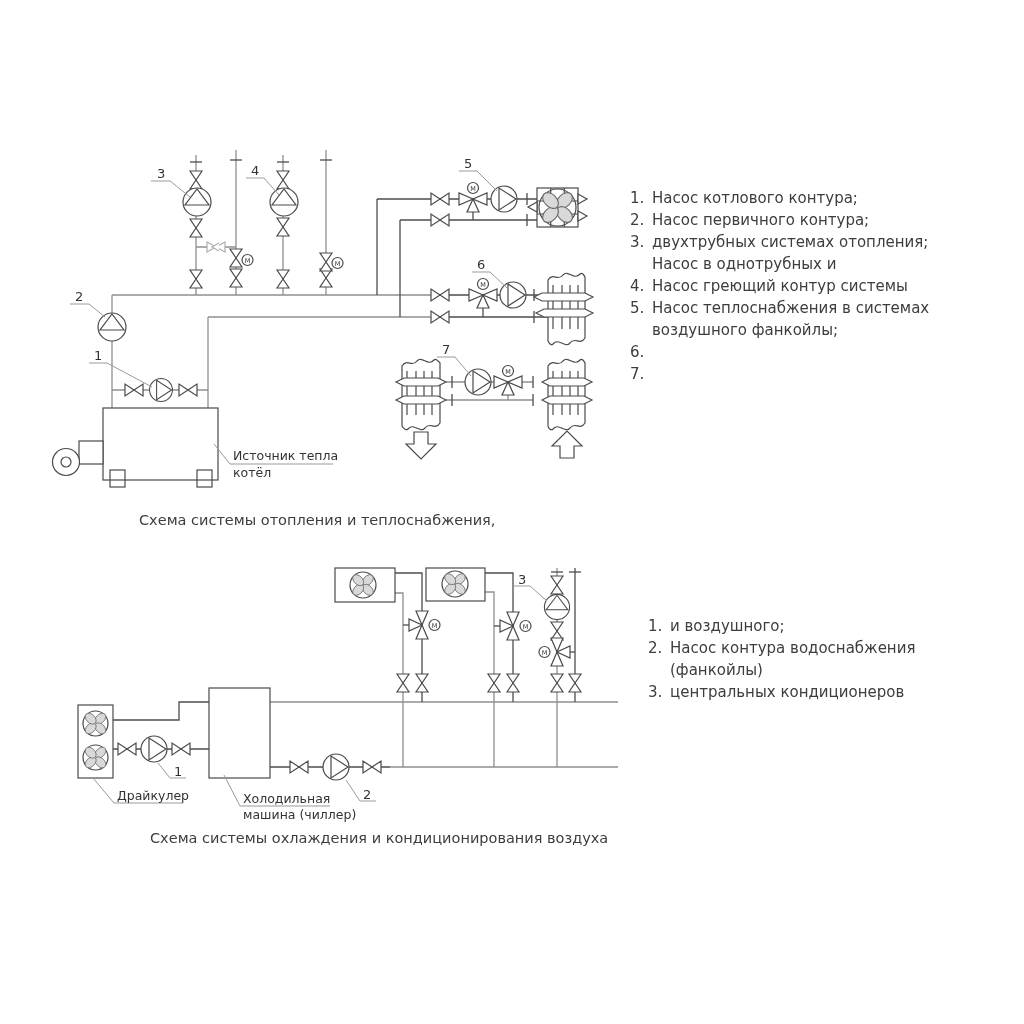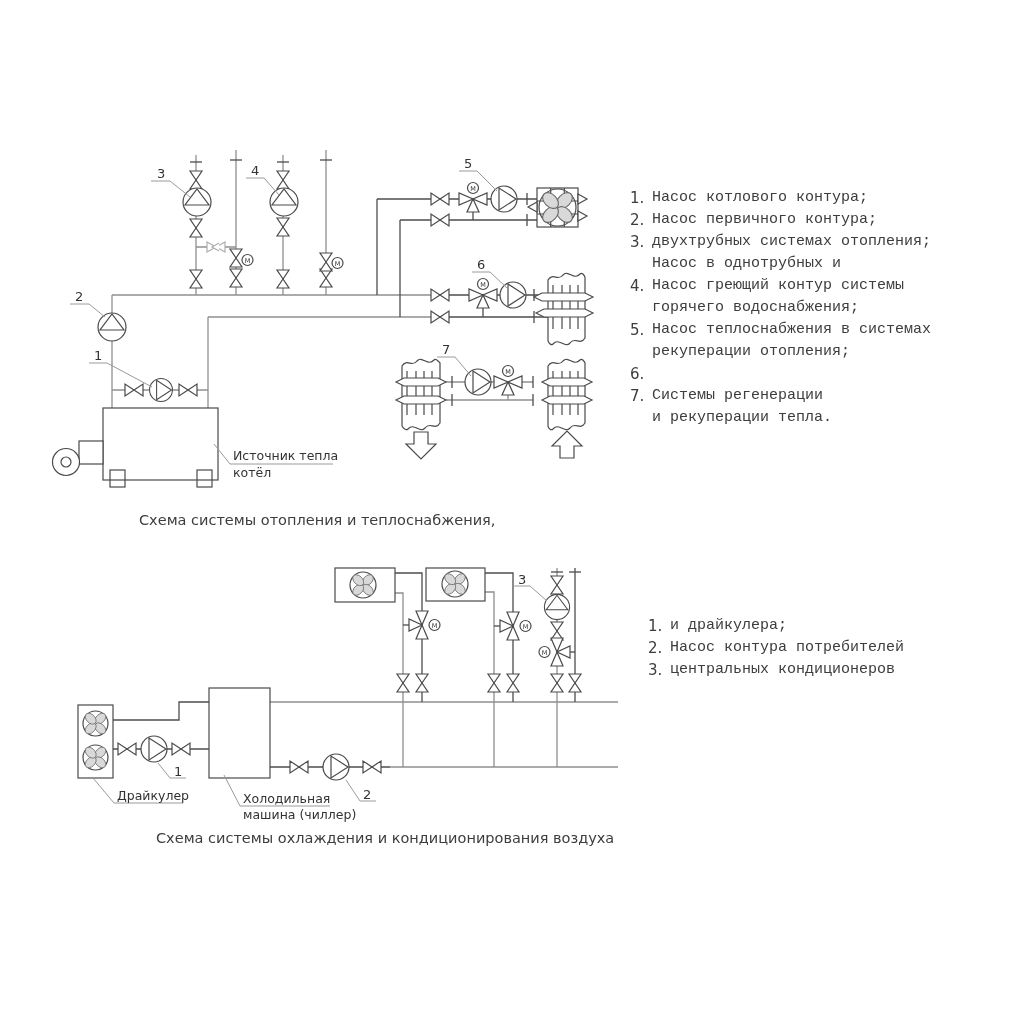--- a/index.html
+++ b/index.html
@@ -13,21 +13,21 @@
   .petal{fill:#d9d9d9;stroke:#6a6a6a;stroke-width:0.8;}
   .ckp{stroke:#aeaeae;stroke-width:1.2;fill:#ffffff;}
   .lead{stroke:#9a9a9a;stroke-width:1;fill:none;}
   text.dlbl{font-size:13px;fill:#333;}
   text.clbl{font-size:12.5px;fill:#333;}
   text.m{font-size:6.5px;fill:#333;}
   .caption{position:absolute;font-size:14.5px;color:#3d3d3d;white-space:nowrap;}
   .legend{position:absolute;font-size:15px;line-height:22px;color:#3d3d3d;}
   .legend .li{display:flex;}
   .legend .num{flex:none;width:22px;}
-  .legend .ln{display:block;white-space:nowrap;font-family:Liberation Mono, monospace;}
+  .legend .ln{display:block;white-space:nowrap;}
 </style>
 </head>
 <body>
 
 <div class="page">
 
 <svg width="1024" height="1024" viewBox="0 0 1024 1024">
   <defs>
     <g id="vv">
           <path class="sym" d="M-6,-9 L6,-9 L0,0 Z M-6,9 L6,9 L0,0 Z"></path>
@@ -308,21 +308,21 @@
     <text class="m" x="473" y="190.5">М</text>
     <text class="m" x="483" y="286.5">М</text>
     <text class="m" x="508" y="373.5">М</text>
     <text class="m" x="434.5" y="627.5">М</text>
     <text class="m" x="525.5" y="628.5">М</text>
     <text class="m" x="544.5" y="654.5">М</text>
   </g>
 </svg>
 
 <div class="caption" style="left:139px;top:512px">Схема системы отопления и теплоснабжения,</div>
-<div class="caption" style="left:156px;top:830px">Схема системы охлаждения и кондиционирования воздуха</div>
+<div class="caption" style="left:150px;top:830px">Схема системы охлаждения и кондиционирования воздуха</div>
 
 <div class="legend" style="left:630px;top:187px">
   <div class="li">
     <span class="num">1.</span>
     <span class="txt">
           <span class="ln">Насос котлового контура;</span>
         </span>
   </div>
   <div class="li">
     <span class="num">2.</span>
@@ -334,53 +334,49 @@
     <span class="num">3.</span>
     <span class="txt">
       <span class="ln">двухтрубных системах отопления;</span>
       <span class="ln">Насос в однотрубных и</span>
     </span>
   </div>
   <div class="li">
     <span class="num">4.</span>
     <span class="txt">
       <span class="ln">Насос греющий контур системы</span>
-      <span class="ln">горячего водоснабжения;</span>
     </span>
   </div>
   <div class="li">
     <span class="num">5.</span>
     <span class="txt">
       <span class="ln">Насос теплоснабжения в системах</span>
-      <span class="ln">рекуперации отопления;</span>
+      <span class="ln">воздушного фанкойлы;</span>
     </span>
   </div>
   <div class="li">
     <span class="num">6.</span>
   </div>
   <div class="li">
     <span class="num">7.</span>
-    <span class="txt">
-      <span class="ln">Системы регенерации</span>
-      <span class="ln">и рекуперации тепла.</span>
-    </span>
   </div>
 </div>
 
 <div class="legend" style="left:648px;top:615px">
   <div class="li">
     <span class="num">1.</span>
     <span class="txt">
-      <span class="ln">и драйкулера;</span>
+      <span class="ln">и воздушного;</span>
     </span>
   </div>
   <div class="li">
     <span class="num">2.</span>
     <span class="txt">
-      <span class="ln">Насос контура потребителей</span>
+      <span class="ln">Насос контура водоснабжения</span>
+      <span class="ln">(фанкойлы)</span>
     </span>
   </div>
   <div class="li">
     <span class="num">3.</span>
     <span class="txt">
       <span class="ln">центральных кондиционеров</span>
     </span>
   </div>
 </div>
 

